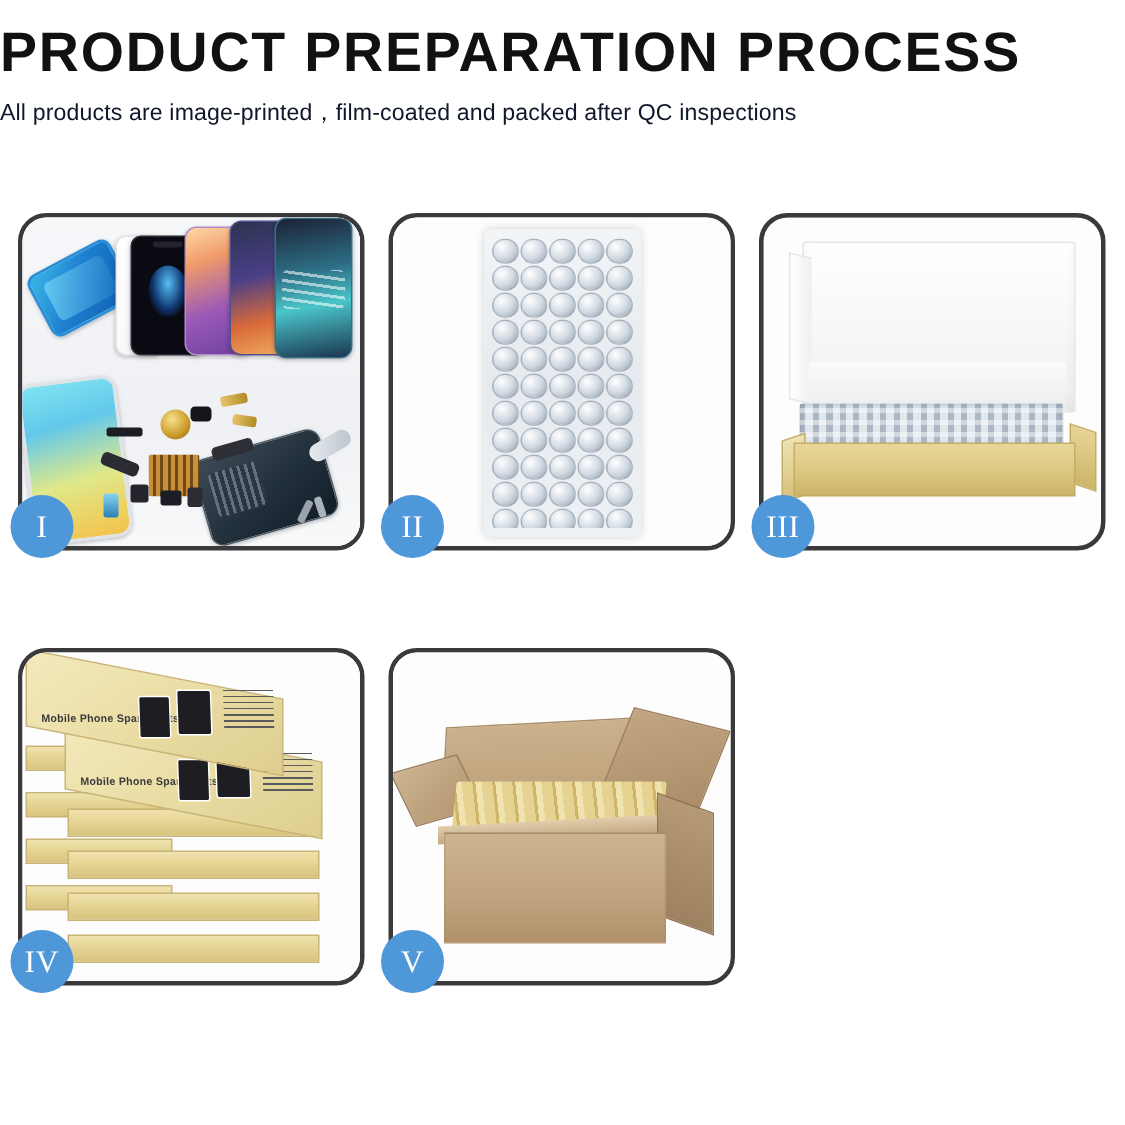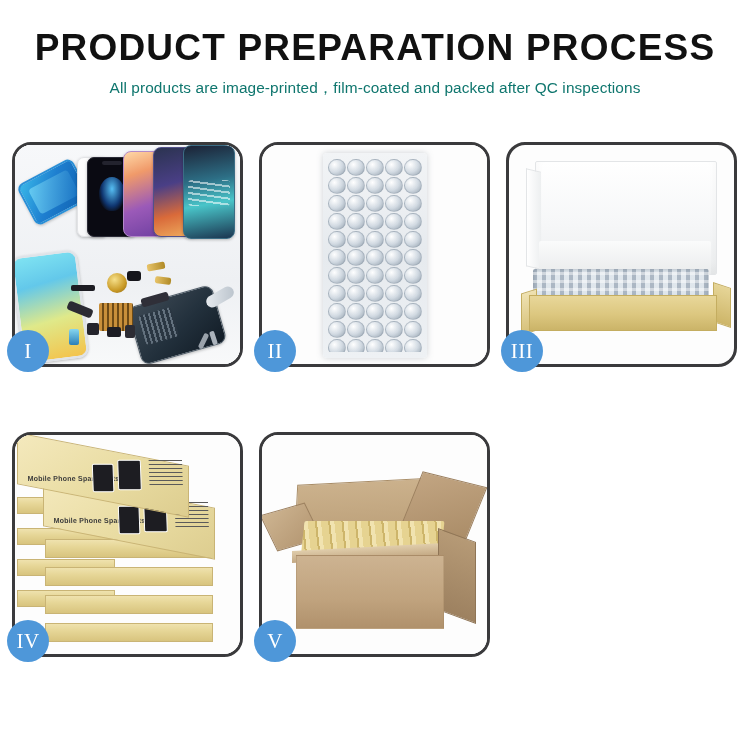--- a/index.html
+++ b/index.html
@@ -10,38 +10,37 @@
     width: 750px;
     height: 750px;
     background: #ffffff;
     font-family: "Liberation Sans", sans-serif;
     overflow: hidden;
     position: relative;
   }
 
   
   .header {
-    padding-top: 29px;
-    text-align: center;
+    padding-top: 16px;
   }
   .title {
     font-family: "Liberation Sans", sans-serif;
     font-size: 37px;
     font-weight: bold;
     letter-spacing: 1.2px;
     color: #111111;
     line-height: 1.05;
     white-space: nowrap;
   }
   .subtitle {
     margin-top: 10px;
     font-family: "Liberation Sans", sans-serif;
     font-size: 15.4px;
     font-weight: normal;
-    color: #0f766e;
+    color: #0f172a;
     letter-spacing: 0.1px;
     white-space: nowrap;
   }
 
   
   .grid {
     position: absolute;
     left: 12px;
     top: 142px;
     width: 726px;

